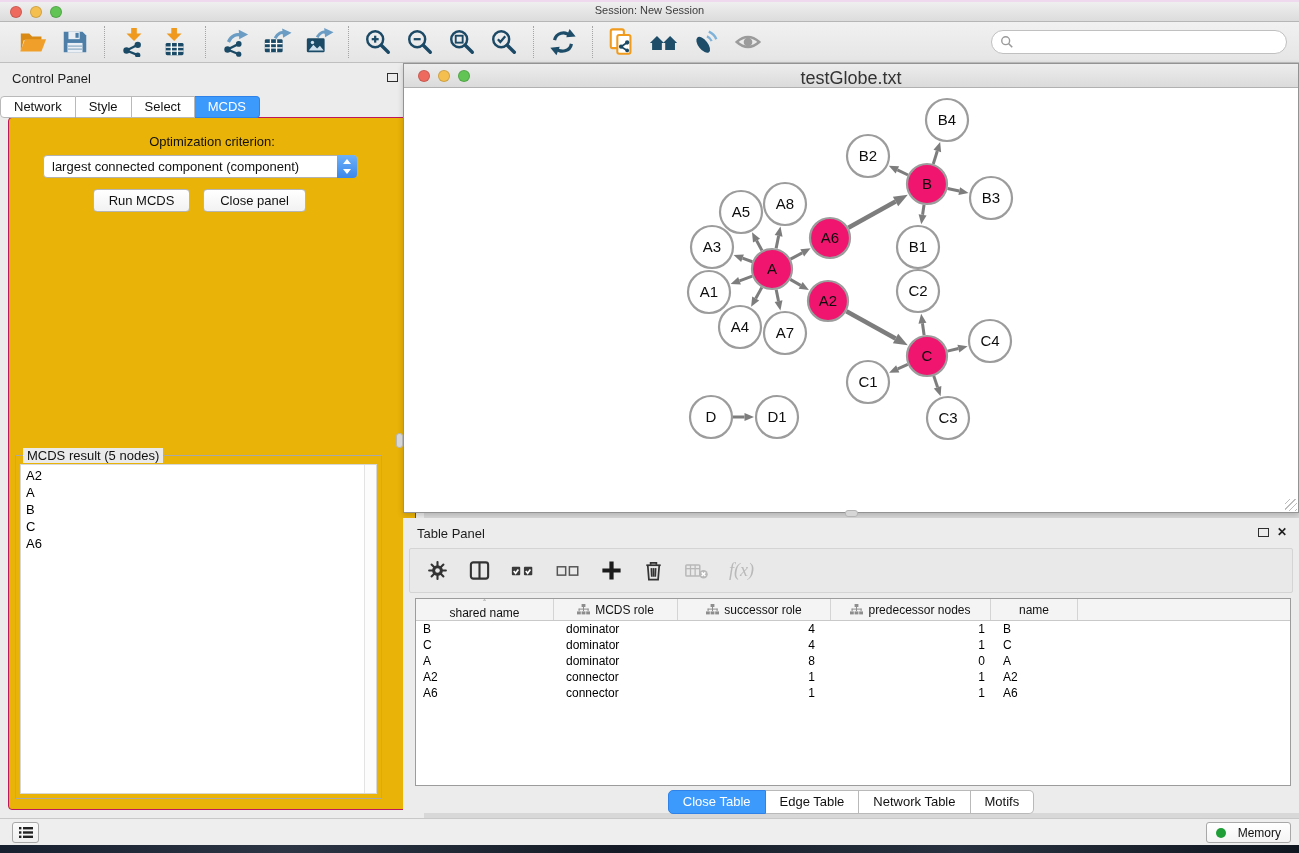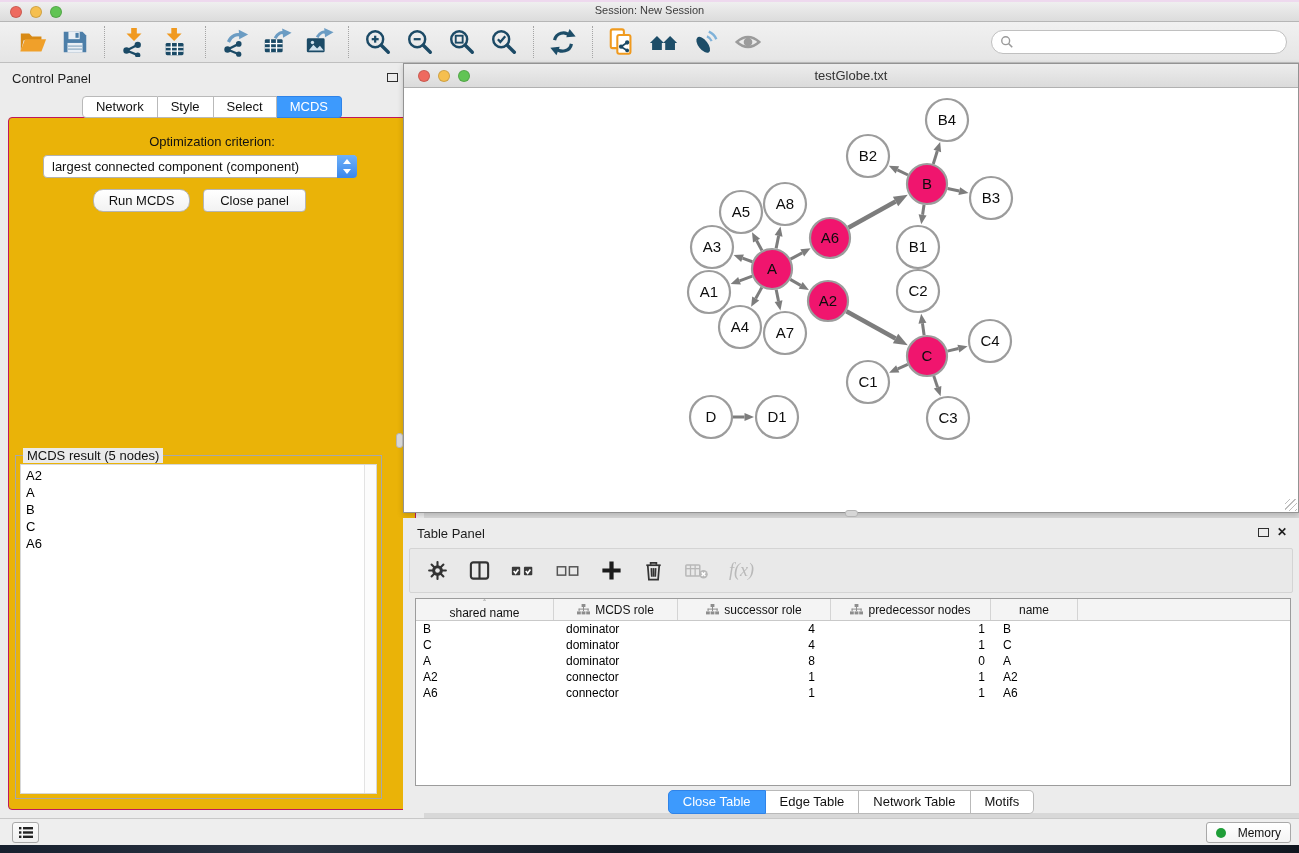--- a/index.html
+++ b/index.html
@@ -36,21 +36,21 @@
   .panel-head .ph-title { position:absolute; left:12px; top:8px; font-size:13px; color:#1d1d1d; }
   .ph-float { position:absolute; top:10px; width:11px; height:9px; border:1.5px solid #2e2e2e; background:transparent; }
   .ph-close { position:absolute; top:7px; font-size:12px; font-weight:bold; color:#1d1d1d; }
   .cp .ph-float { right:26px; } .cp .ph-close { right:8px; }
   .seg { display:flex; }
   .seg-btn { background:#fff; border:1px solid #b9b9b9; border-left-width:0; padding:2px 13px 3px;
     font-size:13px; color:#111; white-space:nowrap; }
   .seg-btn:first-child { border-left-width:1px; border-radius:4px 0 0 4px; }
   .seg-btn:last-child { border-radius:0 4px 4px 0; }
   .seg-sel { background:var(--accent,#3d9afd); border-color:#2f83e8; color:#fff; }
-  .cp-tabs { position:absolute; left:0; right:0; top:33px; display:flex; justify-content:center; z-index:2;border-radius:10px; }
+  .cp-tabs { position:absolute; left:0; right:0; top:33px; display:flex; z-index:2;border-radius:10px; }
   .cp-body { position:absolute; left:8px; right:8px; top:54px; bottom:8px;
     border:1px solid #be185d; border-radius:4px; background:#eab308; }
   .opt-label { position:absolute; left:0; right:0; top:16px; text-align:center; font-size:13px; color:#111; }
   .select-box { position:absolute; left:34px; top:37px; width:314px; height:23px; background:#fff;
     border:1px solid #b2b2b2; border-radius:4px; display:flex; align-items:center; }
   .select-box .sel-text { flex:1; font-size:13px; padding-left:8px; color:#111; white-space:nowrap; overflow:hidden; }
   .stepper { width:20px; height:23px; margin-right:-1px; border-radius:0 4px 4px 0;
     background:linear-gradient(#6fb1f8,#3a87ec); position:relative; }
   .stepper:before, .stepper:after { content:""; position:absolute; left:6px; border-left:4px solid transparent; border-right:4px solid transparent; }
   .stepper:before { top:4px; border-bottom:5px solid #fff; }
@@ -62,21 +62,21 @@
   .groupbox .gb-title { position:absolute; top:-8px; left:7px; background:#eaeaea; padding:0 4px; font-size:13px; color:#111; }
   .listbox { position:absolute; left:4px; right:4px; top:8px; bottom:4px; background:#fff;
     border:1px solid #d7d7d7; overflow:hidden; }
   .list-scroll { position:absolute; right:0; top:0; bottom:0; width:12px; background:#fcfcfc; border-left:1px solid #e3e3e3; }
   .mcds-item { font-size:13px; color:#000; line-height:16px; padding-left:5px; margin-top:1px; }
   
   .net { position:absolute; left:403px; top:63px; width:896px; height:450px;
     border:1px solid #939393; background:#fff; box-shadow:0 2px 6px rgba(0,0,0,.18); }
   .net-titlebar { position:absolute; left:0; top:0; right:0; height:24px;
     background:linear-gradient(#ededed,#dbdbdb); border-bottom:1px solid #b1b1b1; }
-  .net-titlebar .title { position:absolute; left:0; right:0; top:4px; text-align:center; font-size:13px; color:#333; }
+  .net-titlebar .title { position:absolute; left:0; right:0; top:4px; text-align:center; font-size:18px; color:#333; }
   .net-titlebar .lights { top:6px; left:14px; }
   .net-canvas { position:absolute; left:0; top:24px; right:0; bottom:0; background:#fff; }
   .resize-grip { position:absolute; right:1px; bottom:1px; width:12px; height:12px;
     background:repeating-linear-gradient(135deg, transparent 0 3px, #bdbdbd 3px 4px); }
   .thumb-v { position:absolute; left:396px; top:433px; width:7px; height:15px;
     background:#d6d6d6; border:1px solid #b5b5b5; border-radius:3px; }
   .thumb-h { position:absolute; left:845px; top:510px; width:13px; height:7px;
     background:#d6d6d6; border:1px solid #b5b5b5; border-radius:3px; z-index:5; }
   
   .tp { position:absolute; left:403px; top:518px; width:896px; height:295px; background:#ececec; }
@@ -311,21 +311,21 @@
         <div class="seg-btn">Style</div>
         <div class="seg-btn">Select</div>
         <div class="seg-btn seg-sel">MCDS</div>
       </div>
     <div class="cp-body">
       <div class="opt-label">Optimization criterion:</div>
       <div class="select-box">
         <span class="sel-text">largest connected component (component)</span>
         <span class="stepper"></span>
       </div>
-      <div class="push-btn" style="left:84px; width:97px;border-radius:10px;">Run MCDS</div>
+      <div class="push-btn" style="left:84px; width:97px;">Run MCDS</div>
       <div class="push-btn" style="left:194px; width:103px;">Close panel</div>
       <div class="groupbox">
         <span class="gb-title">MCDS result (5 nodes)</span>
         <div class="listbox">
           <div id="mcds-list" style="padding-top:2px;">
               <div class="mcds-item">A2</div>
               <div class="mcds-item">A</div>
               <div class="mcds-item">B</div>
               <div class="mcds-item">C</div>
               <div class="mcds-item">A6</div>

